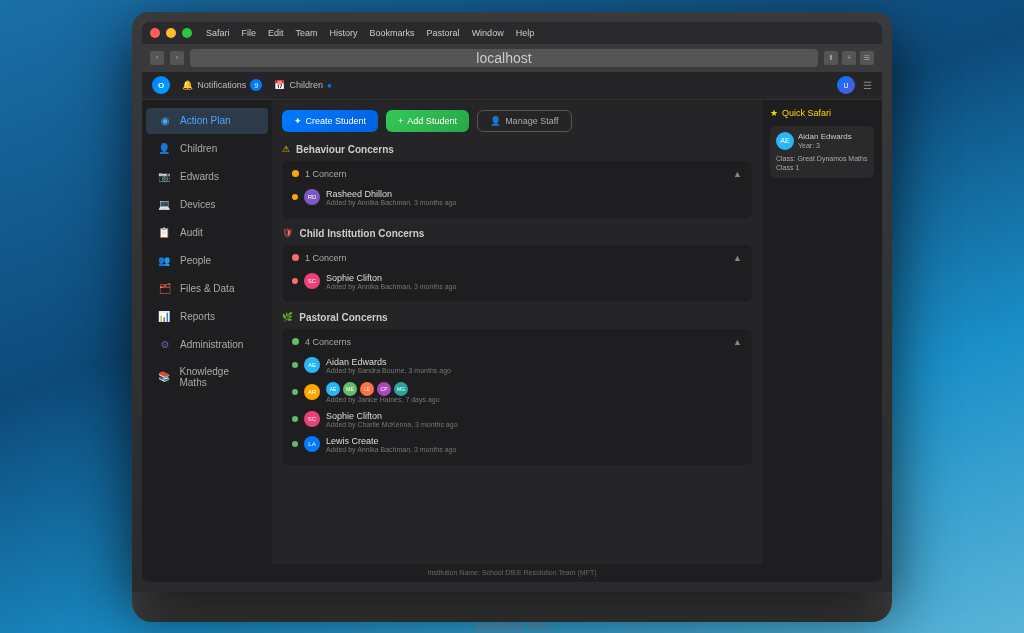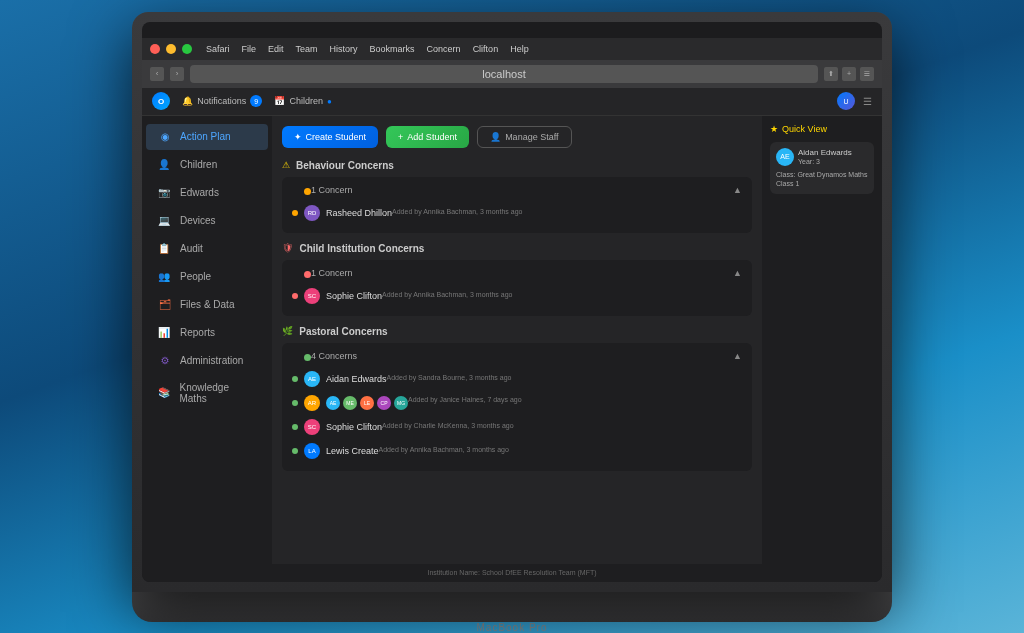--- a/index.html
+++ b/index.html
@@ -32,21 +32,20 @@
       flex-direction: column;
     }
     .macos-bar {
       height: 22px;
       background: #2a2a2c;
       display: flex;
       align-items: center;
       padding: 0 8px;
       gap: 6px;
       flex-shrink: 0;
-      margin-top: 16px;
     }
     .traffic-light {
       width: 10px; height: 10px; border-radius: 50%;
       display: inline-block;
     }
     .tl-red { background: #ff5f57; }
     .tl-yellow { background: #febc2e; }
     .tl-green { background: #28c840; }
     .menu-items {
       display: flex;
@@ -71,21 +70,21 @@
       display: flex; align-items: center; justify-content: center;
       font-size: 8px; color: #aaa;
       cursor: pointer;
     }
     .address-bar {
       flex: 1;
       height: 18px;
       background: #555;
       border-radius: 4px;
       display: flex; align-items: center; justify-content: center;
-      font-size: 11px;
+      font-size: 14px;
       color: #ccc;
     }
     .browser-actions {
       display: flex; gap: 4px;
     }
     .browser-action-btn {
       width: 14px; height: 14px;
       background: #555; border-radius: 2px;
       display: flex; align-items: center; justify-content: center;
       font-size: 7px; color: #aaa;
@@ -245,22 +244,22 @@
       padding: 8px 10px;
       margin-bottom: 4px;
     }
     .concern-count-row {
       display: flex;
       align-items: center;
       justify-content: space-between;
       margin-bottom: 6px;
     }
     .concern-count {
-      display: flex; align-items: flex-end; gap: 0;
-      font-size: 9px; color: #aaa; margin-left: 12px;
+      display: flex; align-items: center; gap: 6px;
+      font-size: 9px; color: #aaa;
     }
     .count-dot {
       width: 7px; height: 7px; border-radius: 50%;
     }
     .chevron-up {
       color: #888; font-size: 9px;
     }
     .concern-item {
       display: flex;
       align-items: center;
@@ -269,21 +268,21 @@
       font-size: 9px;
       color: #ccc;
     }
     .concern-avatar {
       width: 16px; height: 16px;
       border-radius: 50%;
       display: flex; align-items: center; justify-content: center;
       font-size: 6px; color: white;
       flex-shrink: 0;
     }
-    .concern-info { display: flex; flex-direction: row; }
+    .concern-info { display: flex; flex-direction: column; }
     .concern-name { font-size: 9px; color: #ddd; }
     .concern-meta { font-size: 7px; color: #777; }
     .participants {
       display: flex; align-items: center; gap: 3px; flex-wrap: wrap;
     }
     .participant-avatar {
       width: 14px; height: 14px;
       border-radius: 50%;
       display: flex; align-items: center; justify-content: center;
       font-size: 5px; color: white;
@@ -358,22 +357,22 @@
         <span class="traffic-light tl-red"></span>
         <span class="traffic-light tl-yellow"></span>
         <span class="traffic-light tl-green"></span>
         <div class="menu-items">
           <span>Safari</span>
           <span>File</span>
           <span>Edit</span>
           <span>Team</span>
           <span>History</span>
           <span>Bookmarks</span>
-          <span>Concern</span>
-          <span>Clifton</span>
+          <span>Pastoral</span>
+          <span>Window</span>
           <span>Help</span>
         </div>
       </div>
 
       <div class="browser-bar">
         <div class="browser-nav-btn">‹</div>
         <div class="browser-nav-btn">›</div>
         <div class="address-bar">localhost</div>
         <div class="browser-actions">
           <div class="browser-action-btn">⬆</div>
@@ -567,21 +566,21 @@
                     <span class="concern-meta">Added by Annika Bachman, 3 months ago</span>
                   </div>
                 </div>
               </div>
             </div>
           </div>
 
           <div class="quick-links">
             <div class="ql-title">
               <span>★</span>
-              <span>Quick View</span>
+              <span>Quick Safari</span>
             </div>
             <div class="ql-card">
               <div class="ql-student">
                 <div class="concern-avatar" style="background:#29b6f6; width:18px; height:18px; font-size:7px; flex-shrink:0;">AE</div>
                 <div>
                   <div class="ql-student-info">Aidan Edwards</div>
                   <div class="ql-class" style="color:#aaa;">Year: 3</div>
                 </div>
               </div>
               <div class="ql-class">Class: Great Dynamos Maths Class 1</div>

